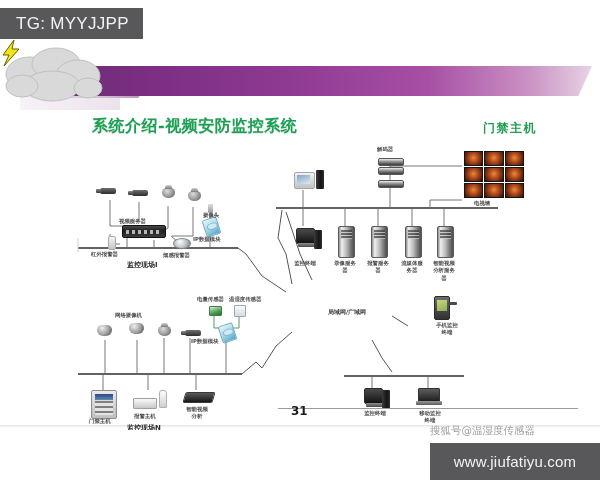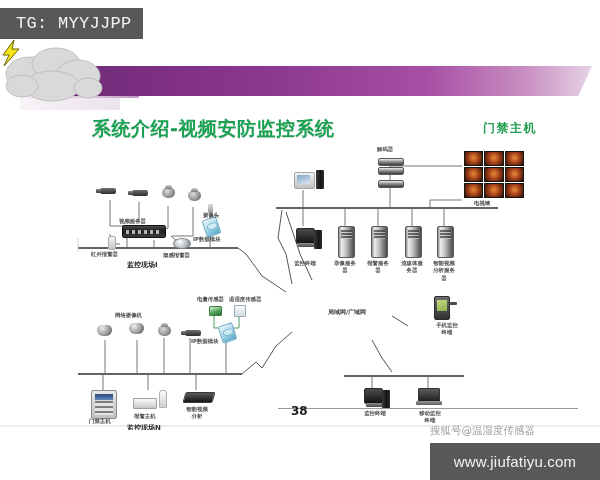--- a/index.html
+++ b/index.html
@@ -13,21 +13,21 @@
   
   #tg-badge{
     position:absolute;left:0;top:8px;
     width:143px;height:31px;
     background:#58585a;
     display:flex;align-items:center;
     box-sizing:border-box;padding-left:16px;
   }
   #tg-badge .txt{
     color:#f2f2f2;font-size:17px;letter-spacing:.3px;
-    font-family:Liberation Mono, monospace;
+    font-family:Liberation Sans, sans-serif;
   }
 
   
   #slide{
     position:absolute;left:0;top:40px;
     width:600px;height:390px;
     background:#ffffff;
     overflow:hidden;
   }
 
@@ -43,21 +43,21 @@
     background:linear-gradient(90deg,#efe6ef 0%,#d9c4da 55%,#b98dbc 100%);
     clip-path:polygon(6% 0, 100% 0, 92% 100%, 0% 100%);
   }
   .band-pale{
     position:absolute;left:20px;top:30px;width:100px;height:14px;
     background:linear-gradient(90deg,#f7f3f7 0%,#ece2ec 100%);
   }
 
   #slide-title{
     position:absolute;left:92px;top:76px;
-    font-size:19px;font-weight:bold;color:#19a152;
+    font-size:16px;font-weight:bold;color:#19a152;
     letter-spacing:.5px;white-space:nowrap;
     text-shadow:0 1px 0 rgba(0,0,0,.12);
   }
   #arch-title{
     position:absolute;left:483px;top:80px;
     font-size:12px;font-weight:bold;color:#1f9c4d;
     letter-spacing:1.5px;white-space:nowrap;
   }
 
   
@@ -459,17 +459,17 @@
 
     <div class="lbl w" style="left:362px;top:370px;">监控终端</div>
     <div class="lbl w" style="left:417px;top:370px;">移动监控终端</div>
 
   </div>
 </div>
 
 <div id="slide-shadow"></div>
 <div id="bottom-fill"></div>
 <div id="footer-rule"></div>
-<div id="page-num">38</div>
+<div id="page-num">31</div>
 <div id="watermark">搜狐号@温湿度传感器</div>
 <div id="urlbar">
   <span class="txt">www.jiufatiyu.com</span>
 </div>
 
 </body></html>

